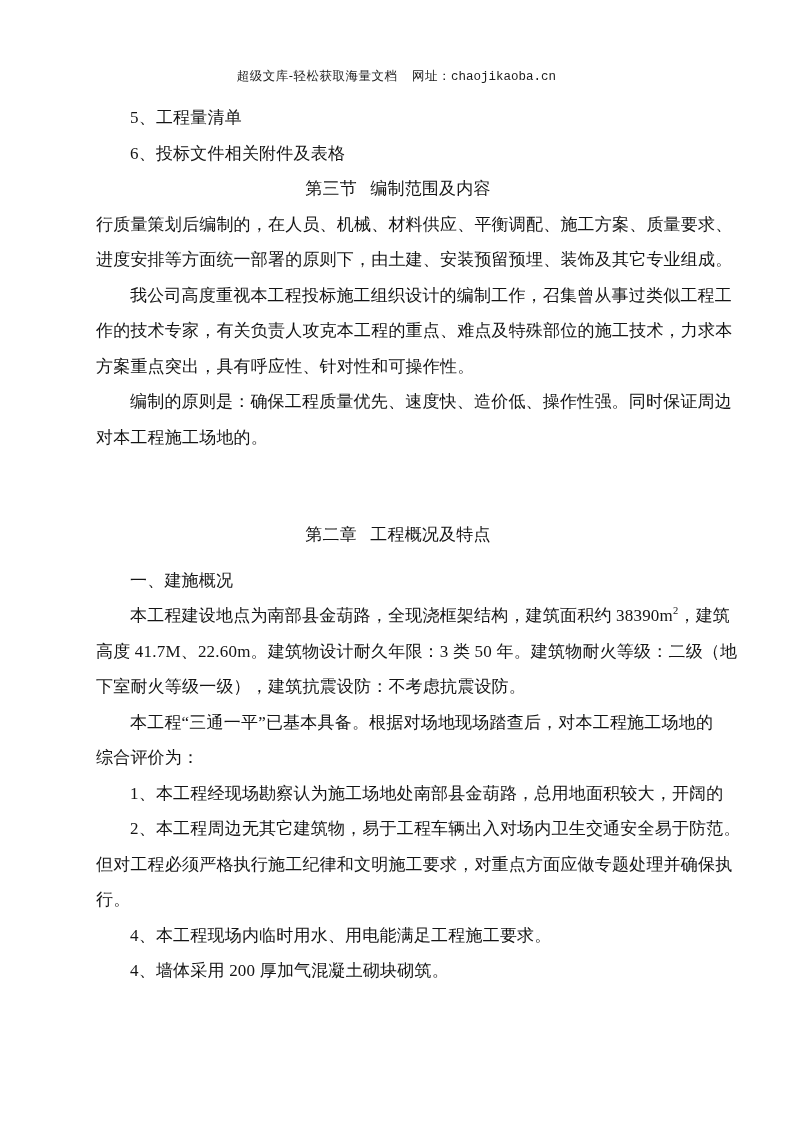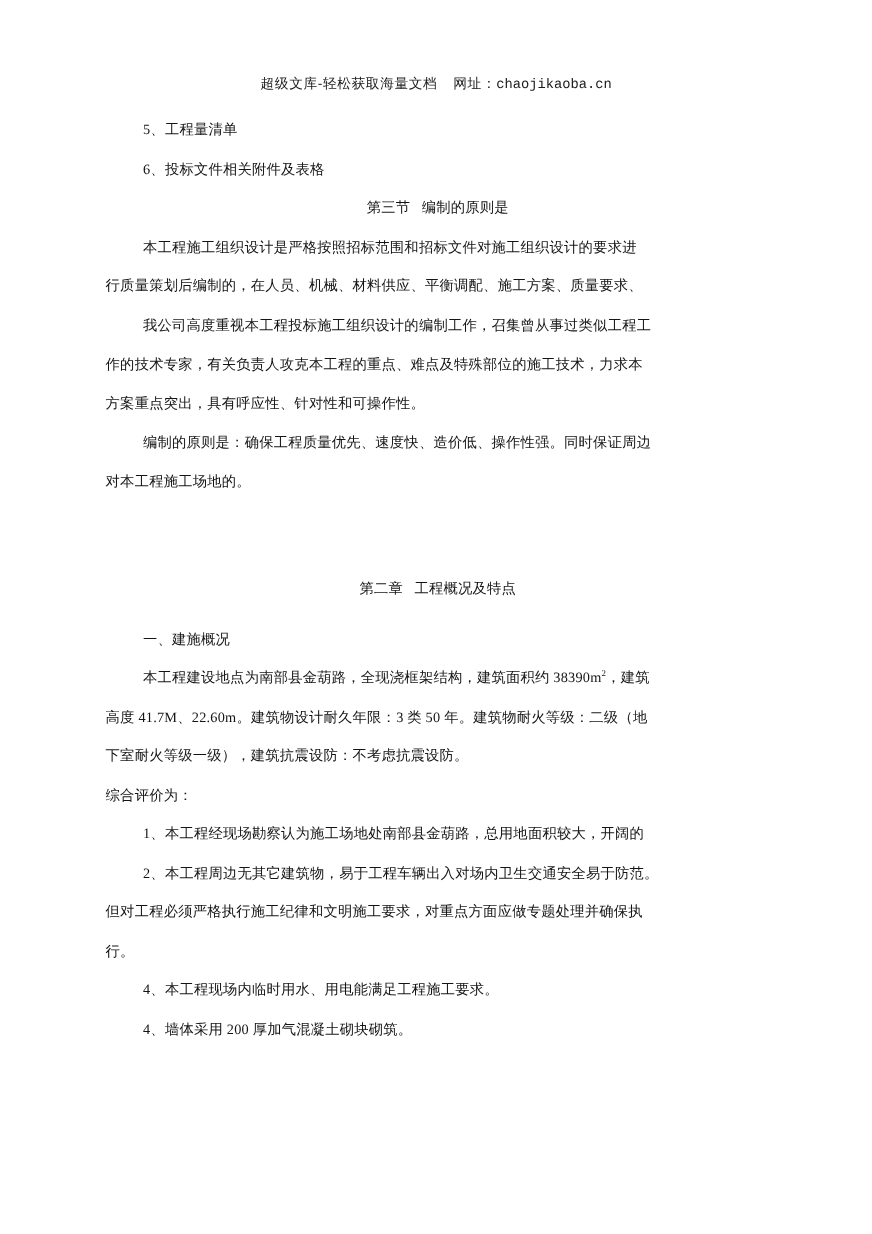--- a/index.html
+++ b/index.html
@@ -41,21 +41,21 @@
     font-size: 12.5px;
     letter-spacing: 0px;
   }
   .body-area {
     position: absolute;
     left: 96px;
     top: 100px;
     width: 604px;
   }
   .line {
-    font-size: 13px;
+    font-size: 17px;
     line-height: 35.5px;
     color: #141414;
     letter-spacing: 0.2px;
     white-space: pre;
   }
   .indent {
     padding-left: 34px;
   }
   .center {
     text-align: center;
@@ -75,44 +75,45 @@
 
 <div class="page">
 
   <div class="header"><span class="site">超级文库-轻松获取海量文档</span><span>    </span><span class="urllabel">网址：</span><span class="urlval">chaojikaoba.cn</span></div>
 
   <div class="body-area">
 
     <div class="line indent">5、工程量清单</div>
     <div class="line indent">6、投标文件相关附件及表格</div>
 
-    <div class="line center">第三节   编制的原则是</div>
+    <div class="line center">第三节   编制范围及内容</div>
 
-    <div class="line indent">本工程施工组织设计是严格按照招标范围和招标文件对施工组织设计的要求进</div>
     <div class="line">行质量策划后编制的，在人员、机械、材料供应、平衡调配、施工方案、质量要求、</div>
+    <div class="line">进度安排等方面统一部署的原则下，由土建、安装预留预埋、装饰及其它专业组成。</div>
 
     <div class="line indent">我公司高度重视本工程投标施工组织设计的编制工作，召集曾从事过类似工程工</div>
     <div class="line">作的技术专家，有关负责人攻克本工程的重点、难点及特殊部位的施工技术，力求本</div>
     <div class="line">方案重点突出，具有呼应性、针对性和可操作性。</div>
 
     <div class="line indent">编制的原则是：确保工程质量优先、速度快、造价低、操作性强。同时保证周边</div>
     <div class="line">对本工程施工场地的。</div>
 
     <div class="gap-lg spacer-row"></div>
 
     <div class="line center">第二章   工程概况及特点</div>
 
     <div class="gap-sm spacer-row"></div>
 
     <div class="line indent">一、建施概况</div>
 
     <div class="line indent"><span>本工程建设地点为南部县金葫路，全现浇框架结构，建筑面积约 38390m</span><sup>2</sup><span>，建筑</span></div>
     <div class="line">高度 41.7M、22.60m。建筑物设计耐久年限：3 类 50 年。建筑物耐火等级：二级（地</div>
     <div class="line">下室耐火等级一级），建筑抗震设防：不考虑抗震设防。</div>
 
+    <div class="line indent">本工程“三通一平”已基本具备。根据对场地现场踏查后，对本工程施工场地的</div>
     <div class="line">综合评价为：</div>
 
     <div class="line indent">1、本工程经现场勘察认为施工场地处南部县金葫路，总用地面积较大，开阔的</div>
 
     <div class="line indent">2、本工程周边无其它建筑物，易于工程车辆出入对场内卫生交通安全易于防范。</div>
     <div class="line">但对工程必须严格执行施工纪律和文明施工要求，对重点方面应做专题处理并确保执</div>
     <div class="line">行。</div>
 
     <div class="line indent">4、本工程现场内临时用水、用电能满足工程施工要求。</div>
 

